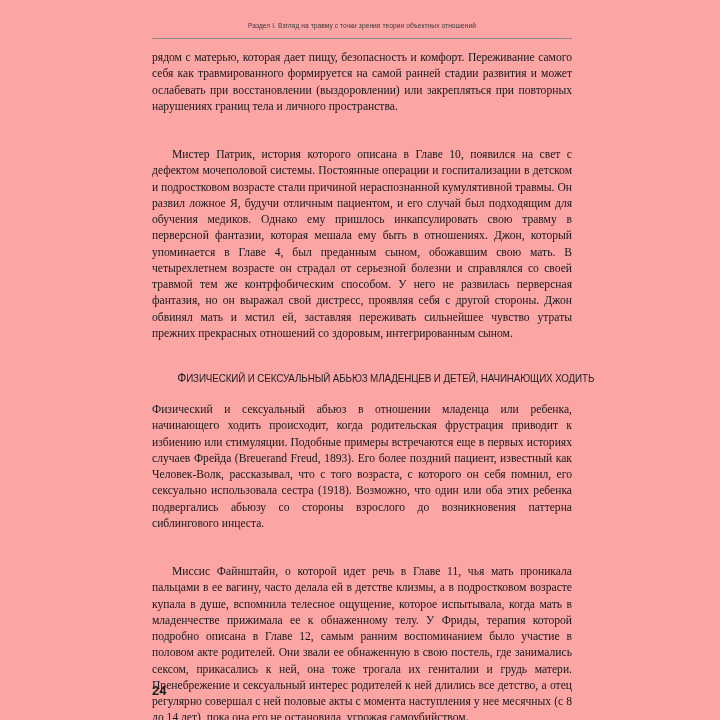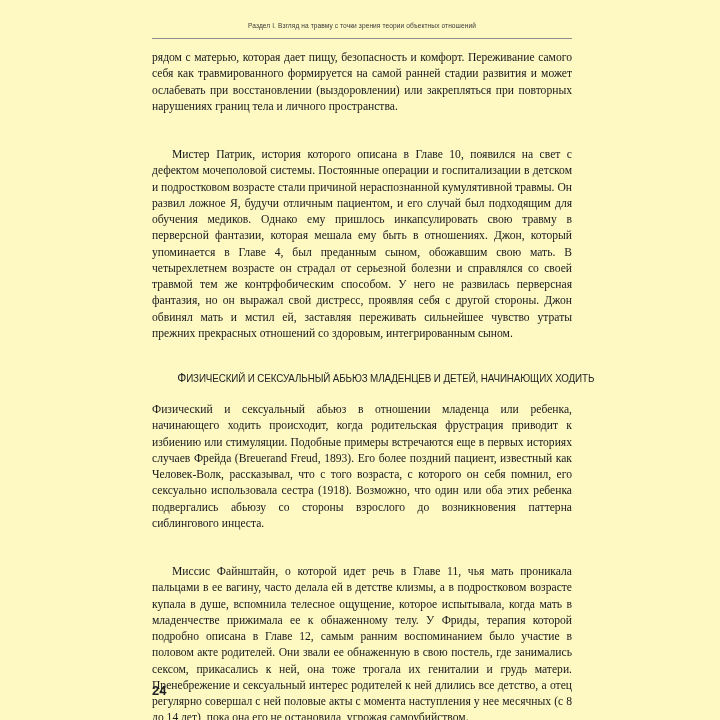--- a/index.html
+++ b/index.html
@@ -11,21 +11,21 @@
     height: 720px;
     background: #ffffff;
     font-family: "Liberation Serif", "DejaVu Serif", serif;
     overflow: hidden;
   }
 
   .page {
     position: relative;
     width: 720px;
     height: 720px;
-    background: #fef9c3;
+    background: #fca5a5;
     box-sizing: border-box;
   }
 
   
   .running-head {
     position: absolute;
     left: 152px;
     top: 22px;
     width: 420px;
     text-align: center;

